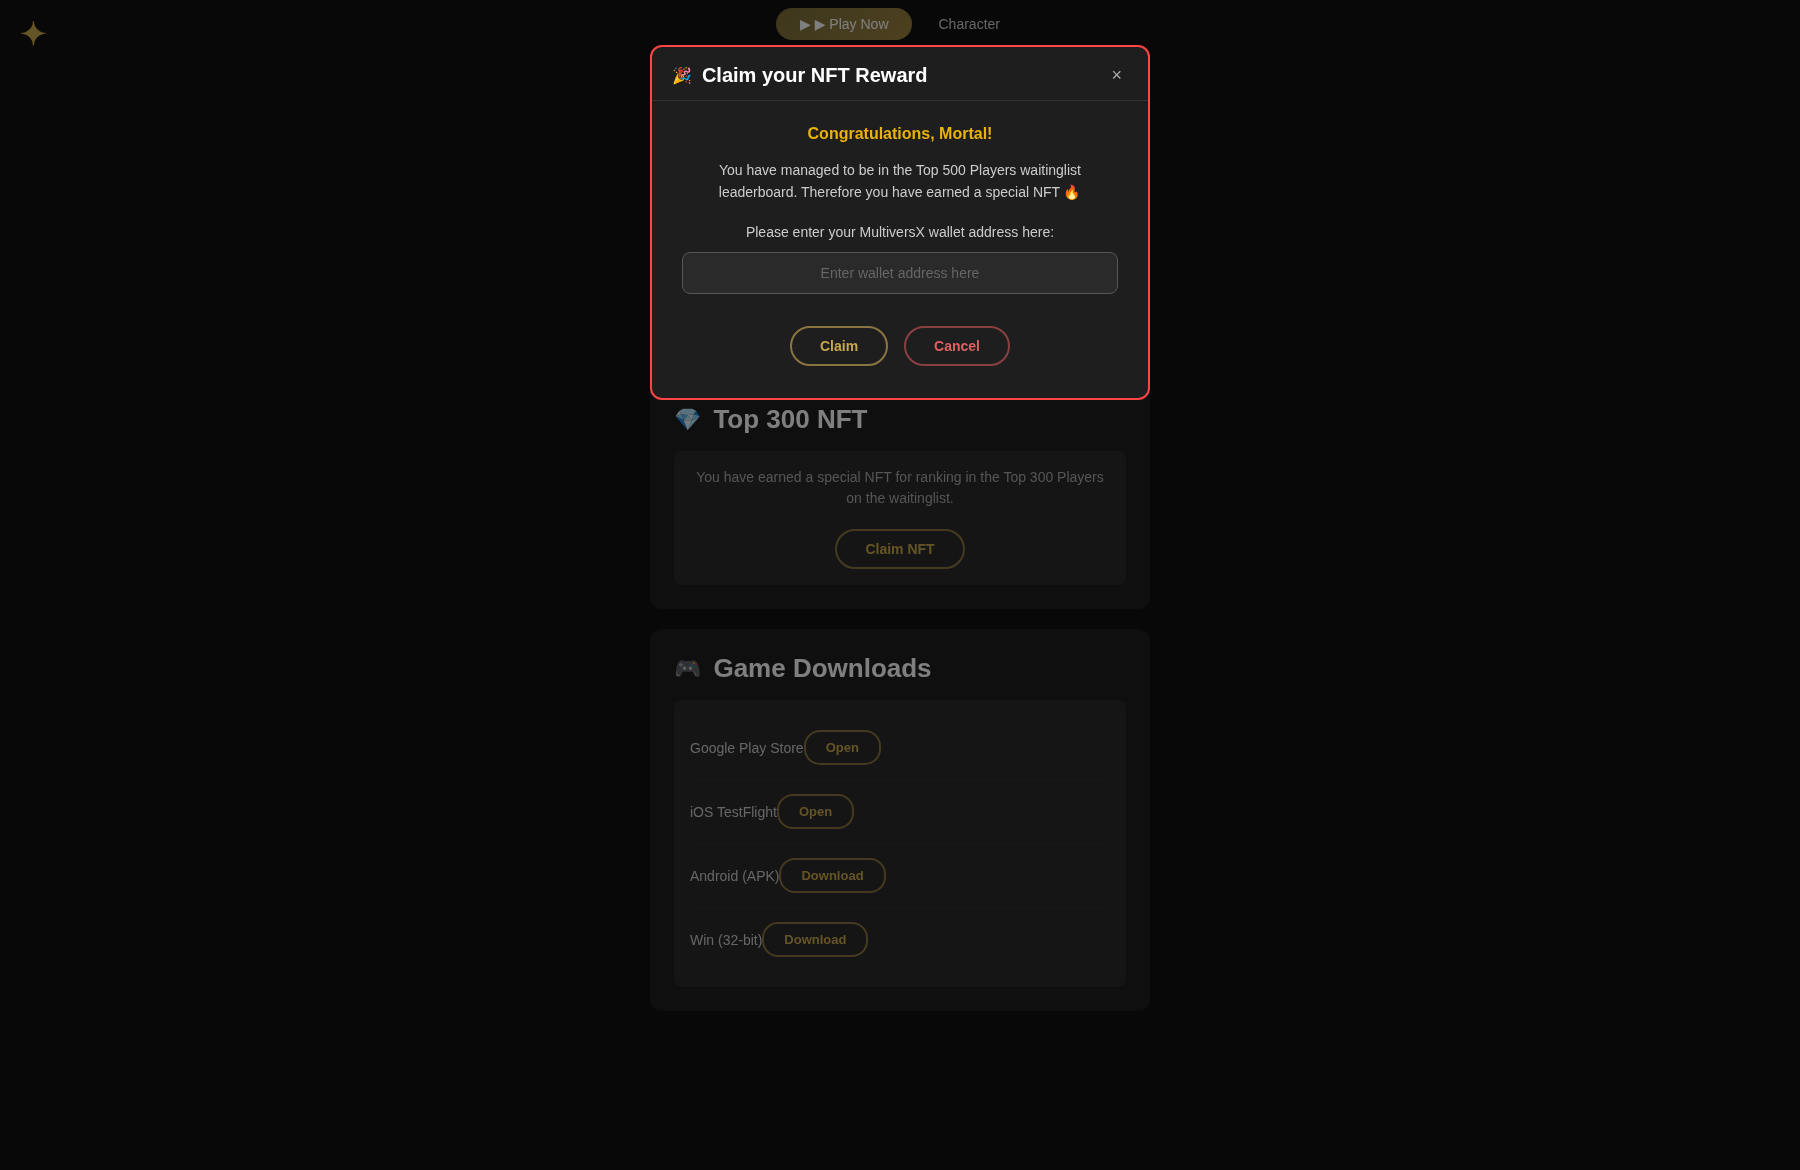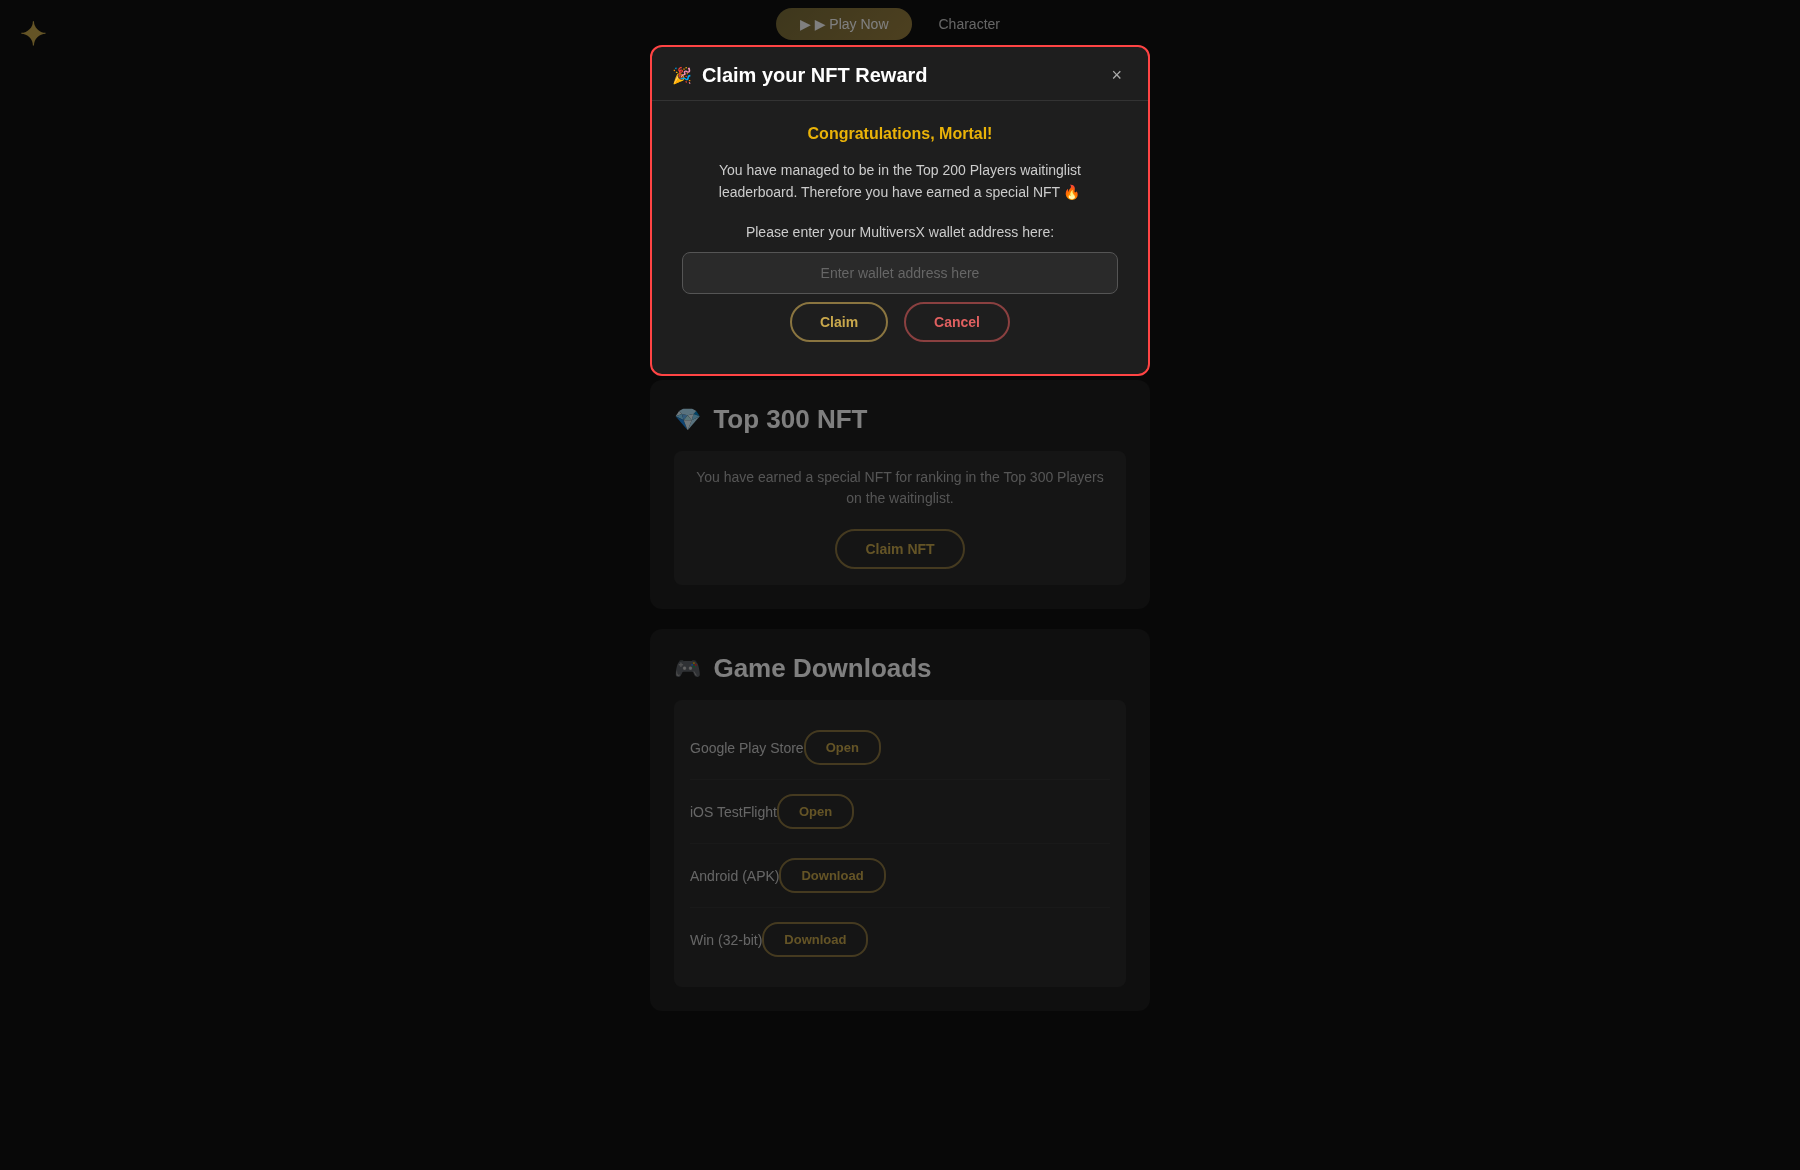--- a/index.html
+++ b/index.html
@@ -139,21 +139,21 @@
     .wallet-input {
       width: 100%;
       padding: 12px 16px;
       background: #2a2a2a;
       border: 1px solid #555;
       border-radius: 8px;
       color: #888;
       font-size: 14px;
       text-align: center;
       outline: none;
-      margin-bottom: 8px;
+      margin-bottom: 32px;
     }
 
     .wallet-input::placeholder {
       color: #666;
     }
 
     .modal-actions {
       display: flex;
       justify-content: center;
       gap: 16px;
@@ -314,21 +314,21 @@
 <div class="modal">
   <div class="modal-header">
     <div class="modal-title-area">
       <span>🎉</span>
       <span class="modal-title">Claim your NFT Reward</span>
     </div>
     <button class="modal-close">×</button>
   </div>
   <div class="modal-body">
     <p class="modal-congrats">Congratulations, Mortal!</p>
-    <p class="modal-description">You have managed to be in the Top 200 Players waitinglist leaderboard. Therefore you have earned a special NFT 🔥</p>
+    <p class="modal-description">You have managed to be in the Top 500 Players waitinglist leaderboard. Therefore you have earned a special NFT 🔥</p>
     <p class="modal-wallet-label">Please enter your MultiversX wallet address here:</p>
     <input class="wallet-input" type="text" placeholder="Enter wallet address here" style="">
     <div class="modal-actions">
       <button class="btn-claim">Claim</button>
       <button class="btn-cancel">Cancel</button>
     </div>
   </div>
 </div>
 
 <div class="cards-area">

